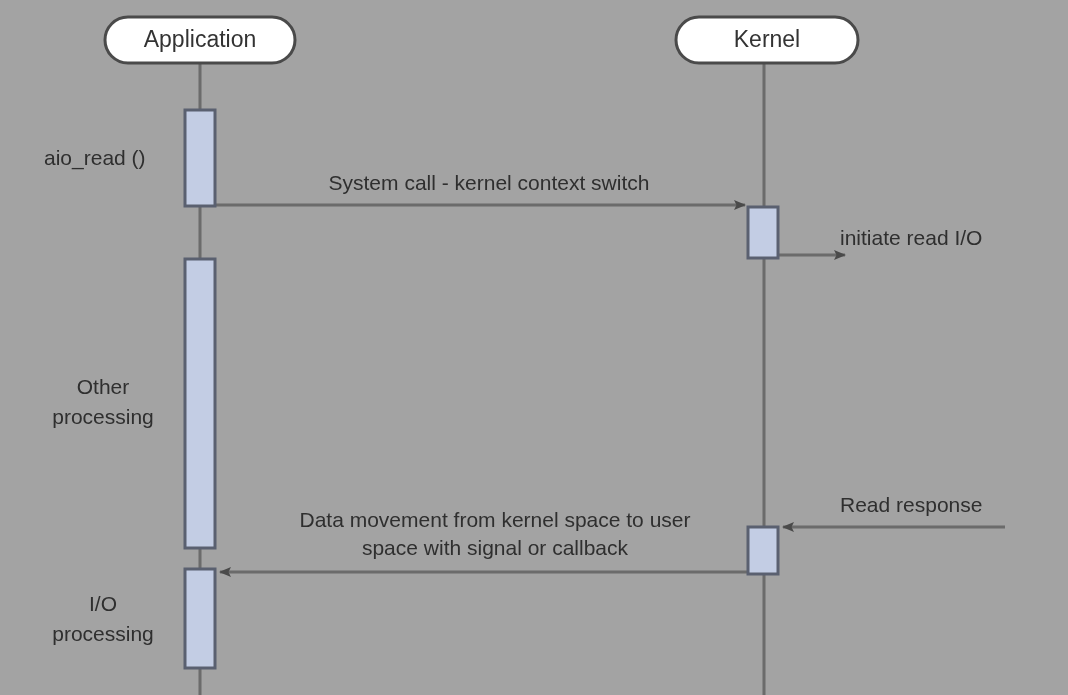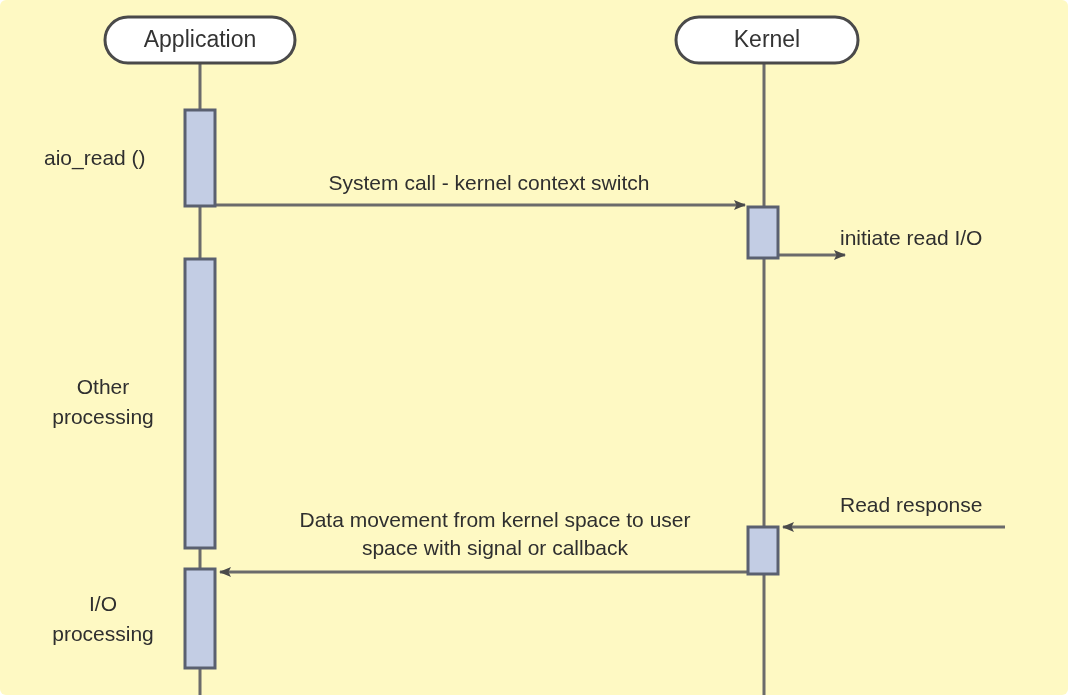--- a/index.html
+++ b/index.html
@@ -9,23 +9,22 @@
     background: #ffffff;
   }
   body {
     font-family: "Liberation Sans", sans-serif;
     color: #3a3a3a;
   }
   #diagram-canvas {
     position: relative;
     width: 1068px;
     height: 695px;
-    background: #fef9c3;
+    background: #a3a3a3;
     overflow: hidden;
-    border-radius: 6px;
   }
   #diagram-svg {
     position: absolute;
     left: 0;
     top: 0;
     width: 1068px;
     height: 695px;
   }
   .lifeline-label {
     font-size: 23px;

